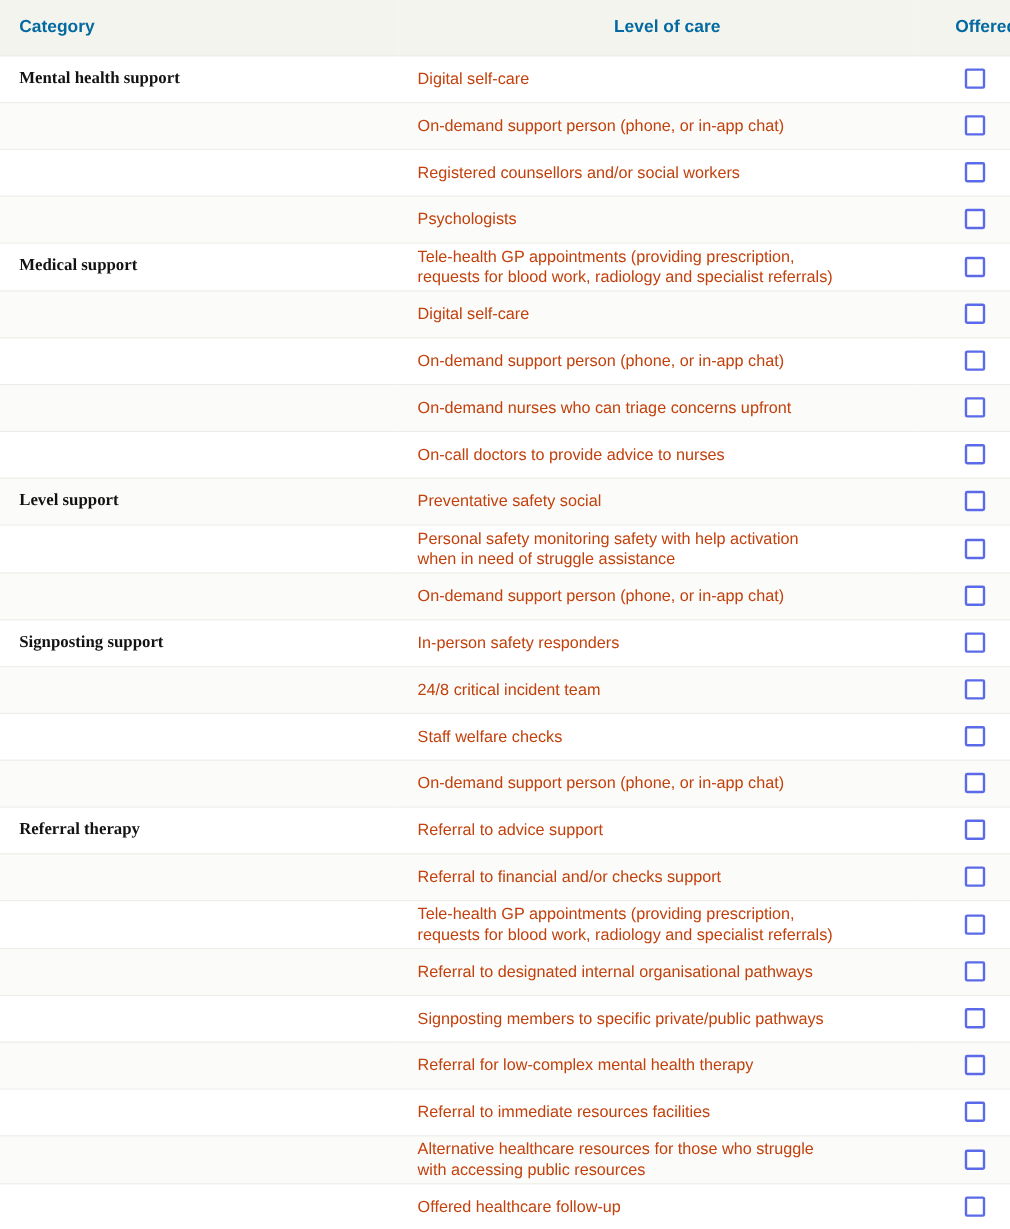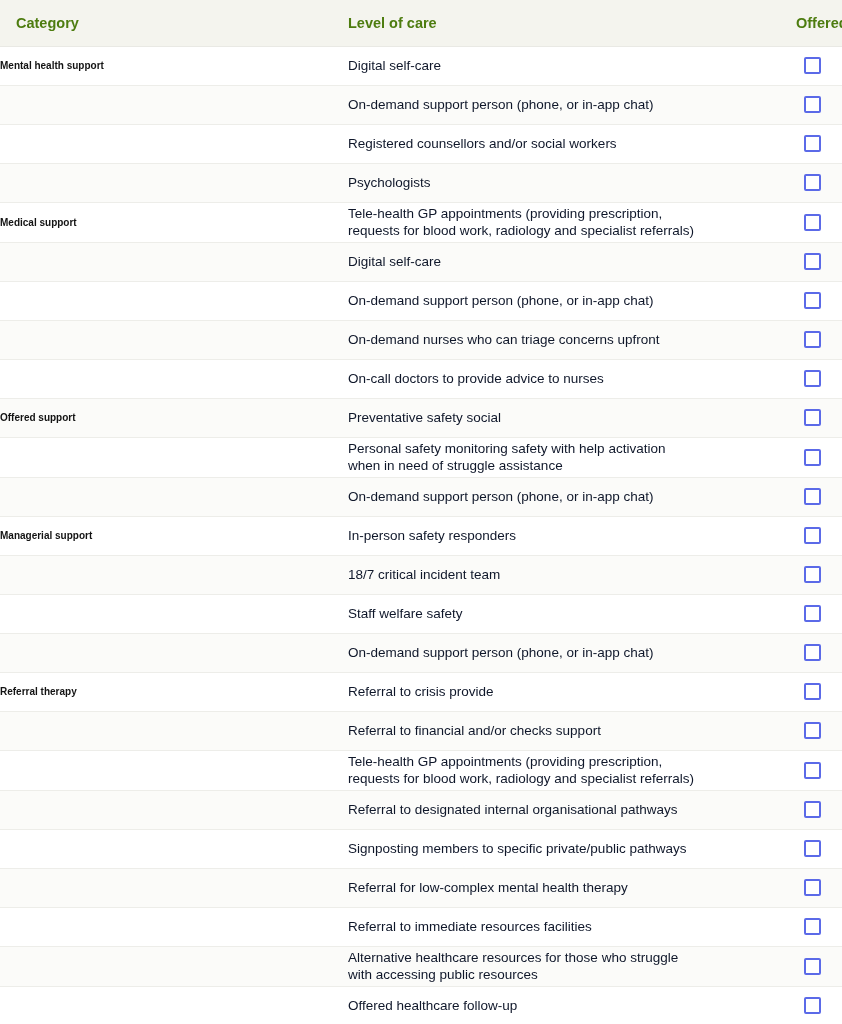--- a/index.html
+++ b/index.html
@@ -21,53 +21,55 @@
     table-layout: fixed;
   }
 
   .thead-row {
     background: #f4f4ee;
     height: 46px;
   }
   .thead-row th {
     font-size: 14.5px;
     font-weight: bold;
-    color: #4d7c0f;
+    color: #0369a1;
     text-align: left;
     vertical-align: middle;
     padding: 0;
     border-bottom: 1px solid #e9e9e4;
   }
   th.col-category   { width: 316px; padding-left: 16px; }
-  th.col-level      { width: 416px; padding-left: 16px; }
+  th.col-level      { width: 416px; padding-left: 16px; text-align: center; }
   th.col-offered    { width: 110px; padding-left: 32px; }
 
   tbody tr {
     border-bottom: 1px solid #edede9;
   }
   tbody tr.alt { background: #fbfbf9; }
   tbody tr.plain { background: #ffffff; }
 
   tbody td {
     padding: 0;
     vertical-align: middle;
     font-size: 13.5px;
     color: #262626;
   }
   td.c-category {
     width: 316px;
+    padding-left: 16px;
     font-weight: bold;
-    font-size: 10px;
+    font-size: 14px;
     color: #131313;
+    font-family: Liberation Serif, serif;
   }
   td.c-level {
     width: 416px;
     padding-left: 16px;
     line-height: 17px;
-    color: #0f172a;
+    color: #c2410c;
   }
   td.c-offered {
     width: 110px;
     text-align: left;
     padding-left: 40px;
   }
 
   tr.r1 { height: 39px; }
   tr.r2 { height: 40px; }
 
@@ -154,21 +156,21 @@
         <td class="c-offered"><span class="checkbox" role="checkbox" aria-checked="false"></span></td>
       </tr>
       <tr class="r1 plain">
         <td class="c-category"></td>
         <td class="c-level">
           <span class="level-line">On-call doctors to provide advice to nurses</span>
         </td>
         <td class="c-offered"><span class="checkbox" role="checkbox" aria-checked="false"></span></td>
       </tr>
       <tr class="r1 alt">
-        <td class="c-category">Offered support</td>
+        <td class="c-category">Level support</td>
         <td class="c-level">
           <span class="level-line">Preventative safety social</span>
         </td>
         <td class="c-offered"><span class="checkbox" role="checkbox" aria-checked="false"></span></td>
       </tr>
       <tr class="r2 plain">
         <td class="c-category"></td>
         <td class="c-level">
           <span class="level-line">Personal safety monitoring safety with help activation</span>
           <span class="level-line">when in need of struggle assistance</span>
@@ -176,51 +178,51 @@
         <td class="c-offered"><span class="checkbox" role="checkbox" aria-checked="false"></span></td>
       </tr>
       <tr class="r1 alt">
         <td class="c-category"></td>
         <td class="c-level">
           <span class="level-line">On-demand support person (phone, or in-app chat)</span>
         </td>
         <td class="c-offered"><span class="checkbox" role="checkbox" aria-checked="false"></span></td>
       </tr>
       <tr class="r1 plain">
-        <td class="c-category">Managerial support</td>
+        <td class="c-category">Signposting support</td>
         <td class="c-level">
           <span class="level-line">In-person safety responders</span>
         </td>
         <td class="c-offered"><span class="checkbox" role="checkbox" aria-checked="false"></span></td>
       </tr>
       <tr class="r1 alt">
         <td class="c-category"></td>
         <td class="c-level">
-          <span class="level-line">18/7 critical incident team</span>
-        </td>
-        <td class="c-offered"><span class="checkbox" role="checkbox" aria-checked="false"></span></td>
-      </tr>
-      <tr class="r1 plain">
-        <td class="c-category"></td>
-        <td class="c-level">
-          <span class="level-line">Staff welfare safety</span>
+          <span class="level-line">24/8 critical incident team</span>
+        </td>
+        <td class="c-offered"><span class="checkbox" role="checkbox" aria-checked="false"></span></td>
+      </tr>
+      <tr class="r1 plain">
+        <td class="c-category"></td>
+        <td class="c-level">
+          <span class="level-line">Staff welfare checks</span>
         </td>
         <td class="c-offered"><span class="checkbox" role="checkbox" aria-checked="false"></span></td>
       </tr>
       <tr class="r1 alt">
         <td class="c-category"></td>
         <td class="c-level">
           <span class="level-line">On-demand support person (phone, or in-app chat)</span>
         </td>
         <td class="c-offered"><span class="checkbox" role="checkbox" aria-checked="false"></span></td>
       </tr>
       <tr class="r1 plain">
         <td class="c-category">Referral therapy</td>
         <td class="c-level">
-          <span class="level-line">Referral to crisis provide</span>
+          <span class="level-line">Referral to advice support</span>
         </td>
         <td class="c-offered"><span class="checkbox" role="checkbox" aria-checked="false"></span></td>
       </tr>
       <tr class="r1 alt">
         <td class="c-category"></td>
         <td class="c-level">
           <span class="level-line">Referral to financial and/or checks support</span>
         </td>
         <td class="c-offered"><span class="checkbox" role="checkbox" aria-checked="false"></span></td>
       </tr>

